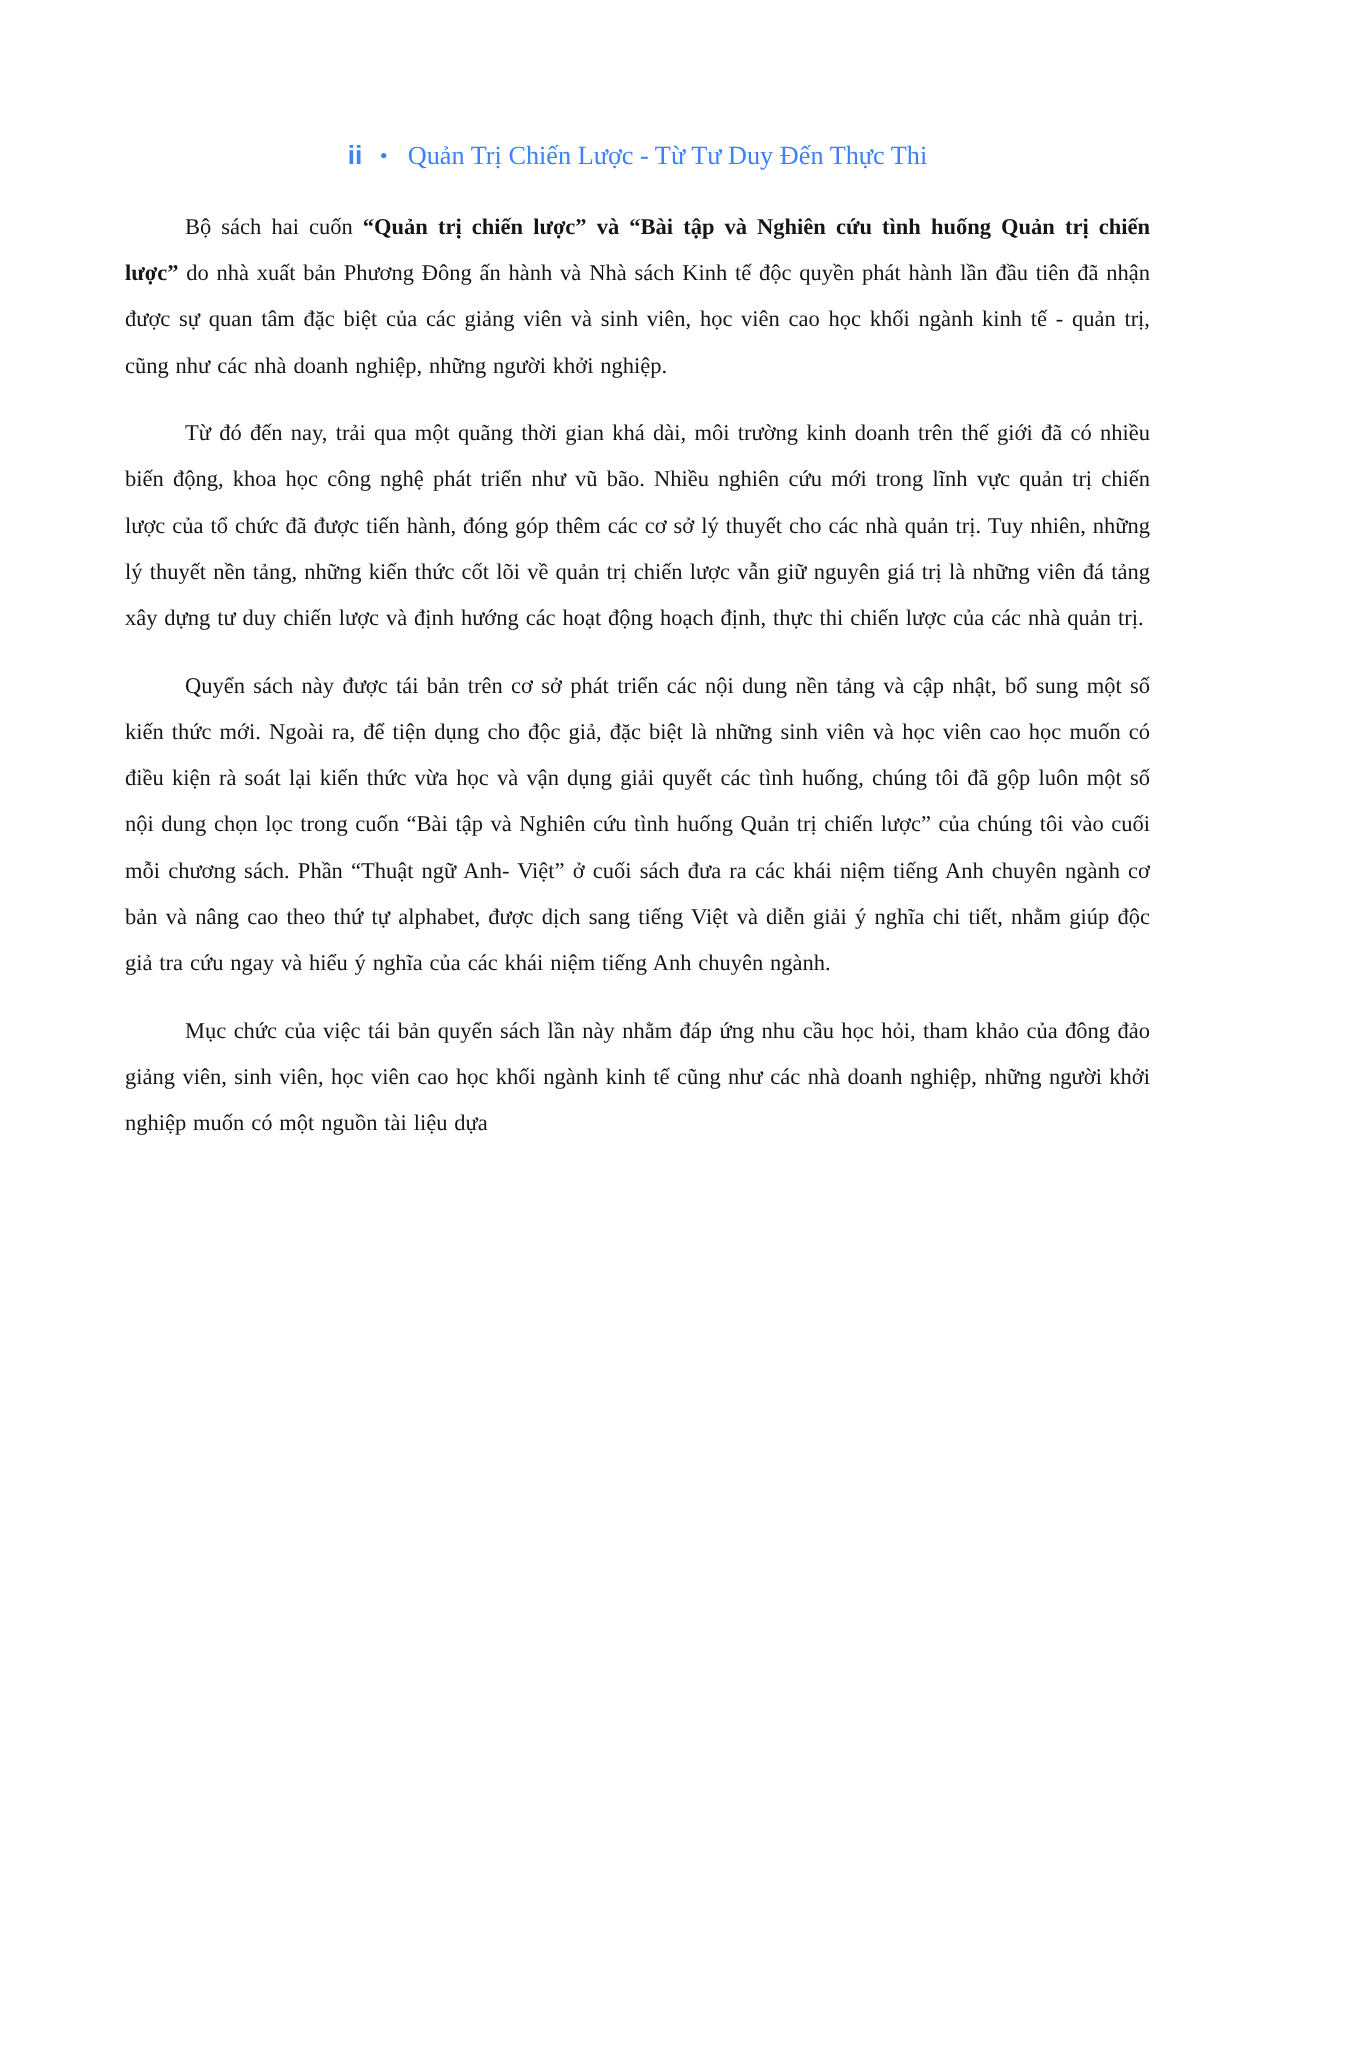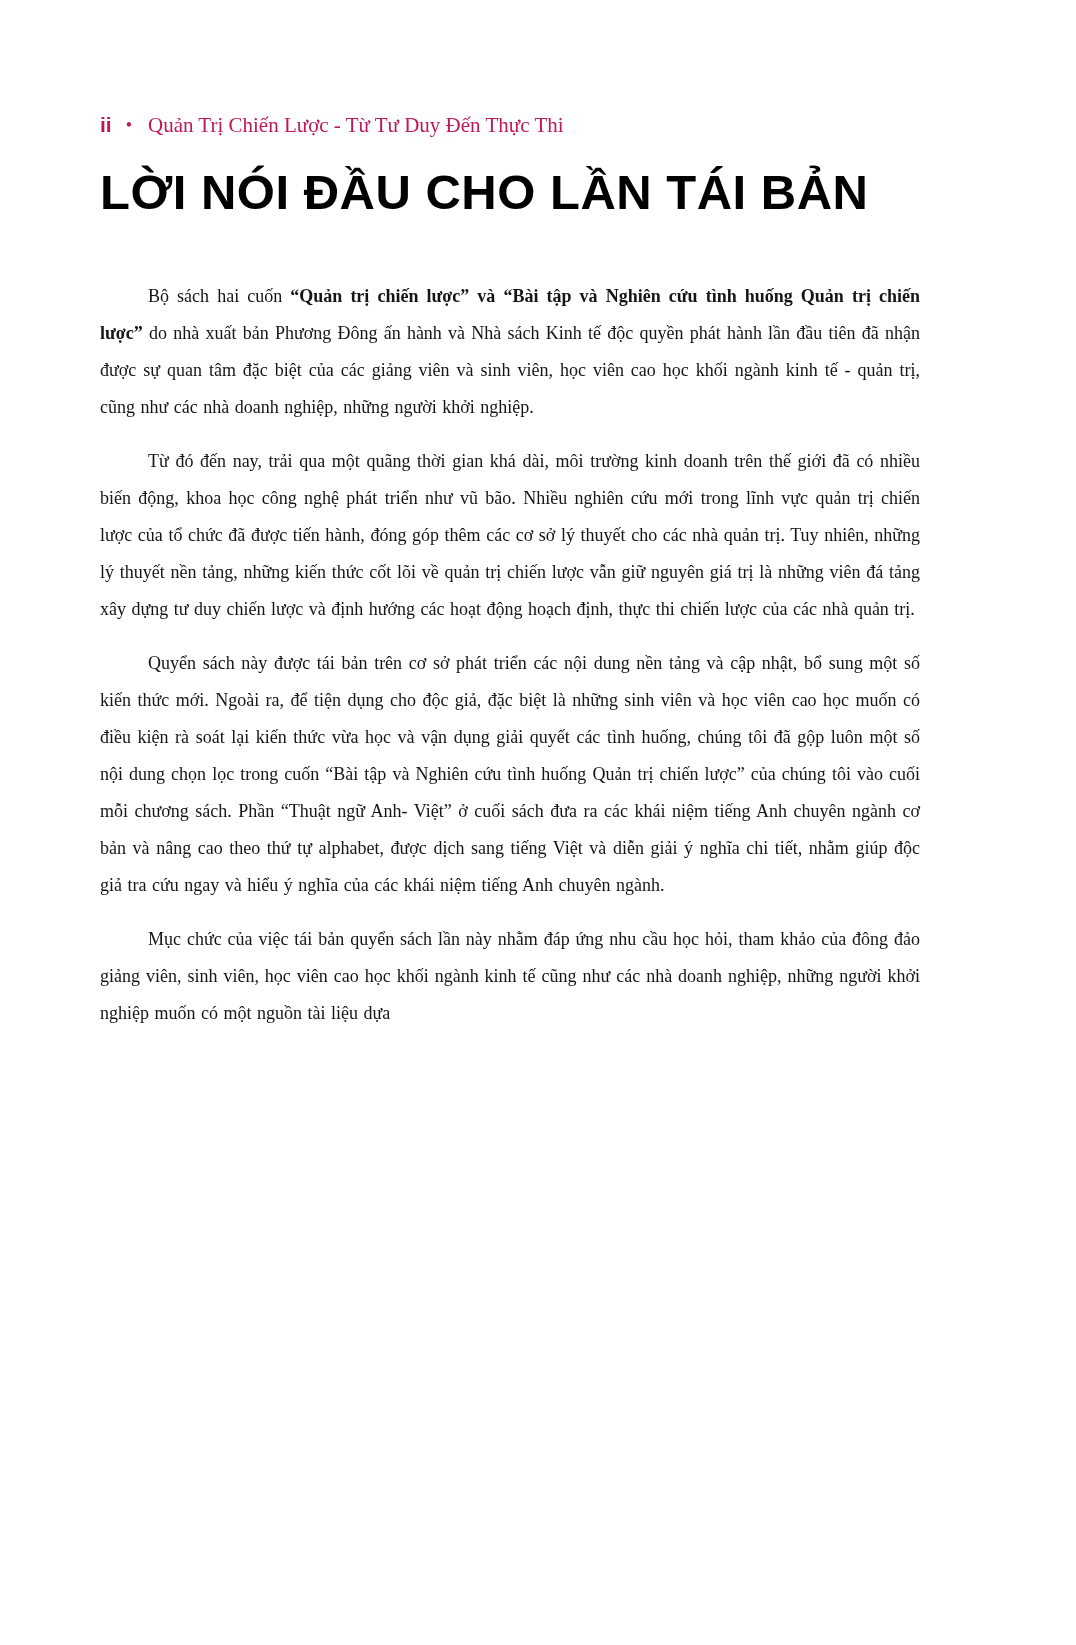--- a/index.html
+++ b/index.html
@@ -14,23 +14,24 @@
   }
   .page {
     width: 1076px;
     min-height: 1645px;
     padding: 112px 156px 60px 100px;
     background: #ffffff;
   }
   .running-header {
     font-size: 21px;
     line-height: 1.2;
-    color: #be185d;
+    color: #3b82f6;
     white-space: nowrap;
     margin-bottom: 26px;
+    text-align: center;
   }
   .running-header .pg-num {
     font-family: "Liberation Sans", "DejaVu Sans", sans-serif;
     font-weight: 700;
     font-size: 21px;
   }
   .running-header .bullet {
     display: inline-block;
     margin: 0 16px 0 14px;
     font-size: 18px;
@@ -63,21 +64,20 @@
 </style>
 </head>
 <body>
 
 <div class="page">
 
   <header class="running-header">
     <span class="pg-num">ii</span><span class="bullet">•</span><span class="running-title">Quản Trị Chiến Lược - Từ Tư Duy Đến Thực Thi</span>
   </header>
 
-  <h1 class="page-title">LỜI NÓI ĐẦU CHO LẦN TÁI BẢN</h1>
 
   <main class="body-text">
       <p class="para"><span>Bộ sách hai cuốn </span><b>“Quản trị chiến lược” và “Bài tập và Nghiên cứu tình huống Quản trị chiến lược”</b><span> do nhà xuất bản Phương Đông ấn hành và Nhà sách Kinh tế độc quyền phát hành lần đầu tiên đã nhận được sự quan tâm đặc biệt của các giảng viên và sinh viên, học viên cao học khối ngành kinh tế - quản trị, cũng như các nhà doanh nghiệp, những người khởi nghiệp.</span></p>
       <p class="para"><span>Từ đó đến nay, trải qua một quãng thời gian khá dài, môi trường kinh doanh trên thế giới đã có nhiều biến động, khoa học công nghệ phát triển như vũ bão. Nhiều nghiên cứu mới trong lĩnh vực quản trị chiến lược của tổ chức đã được tiến hành, đóng góp thêm các cơ sở lý thuyết cho các nhà quản trị. Tuy nhiên, những lý thuyết nền tảng, những kiến thức cốt lõi về quản trị chiến lược vẫn giữ nguyên giá trị là những viên đá tảng xây dựng tư duy chiến lược và định hướng các hoạt động hoạch định, thực thi chiến lược của các nhà quản trị.</span></p>
       <p class="para"><span>Quyển sách này được tái bản trên cơ sở phát triển các nội dung nền tảng và cập nhật, bổ sung một số kiến thức mới. Ngoài ra, để tiện dụng cho độc giả, đặc biệt là những sinh viên và học viên cao học muốn có điều kiện rà soát lại kiến thức vừa học và vận dụng giải quyết các tình huống, chúng tôi đã gộp luôn một số nội dung chọn lọc trong cuốn “Bài tập và Nghiên cứu tình huống Quản trị chiến lược” của chúng tôi vào cuối mỗi chương sách. Phần “Thuật ngữ Anh- Việt” ở cuối sách đưa ra các khái niệm tiếng Anh chuyên ngành cơ bản và nâng cao theo thứ tự alphabet, được dịch sang tiếng Việt và diễn giải ý nghĩa chi tiết, nhằm giúp độc giả tra cứu ngay và hiểu ý nghĩa của các khái niệm tiếng Anh chuyên ngành.</span></p>
       <p class="para"><span>Mục chức của việc tái bản quyển sách lần này nhằm đáp ứng nhu cầu học hỏi, tham khảo của đông đảo giảng viên, sinh viên, học viên cao học khối ngành kinh tế cũng như các nhà doanh nghiệp, những người khởi nghiệp muốn có một nguồn tài liệu dựa</span></p>
     </main>
 
 </div>
 

